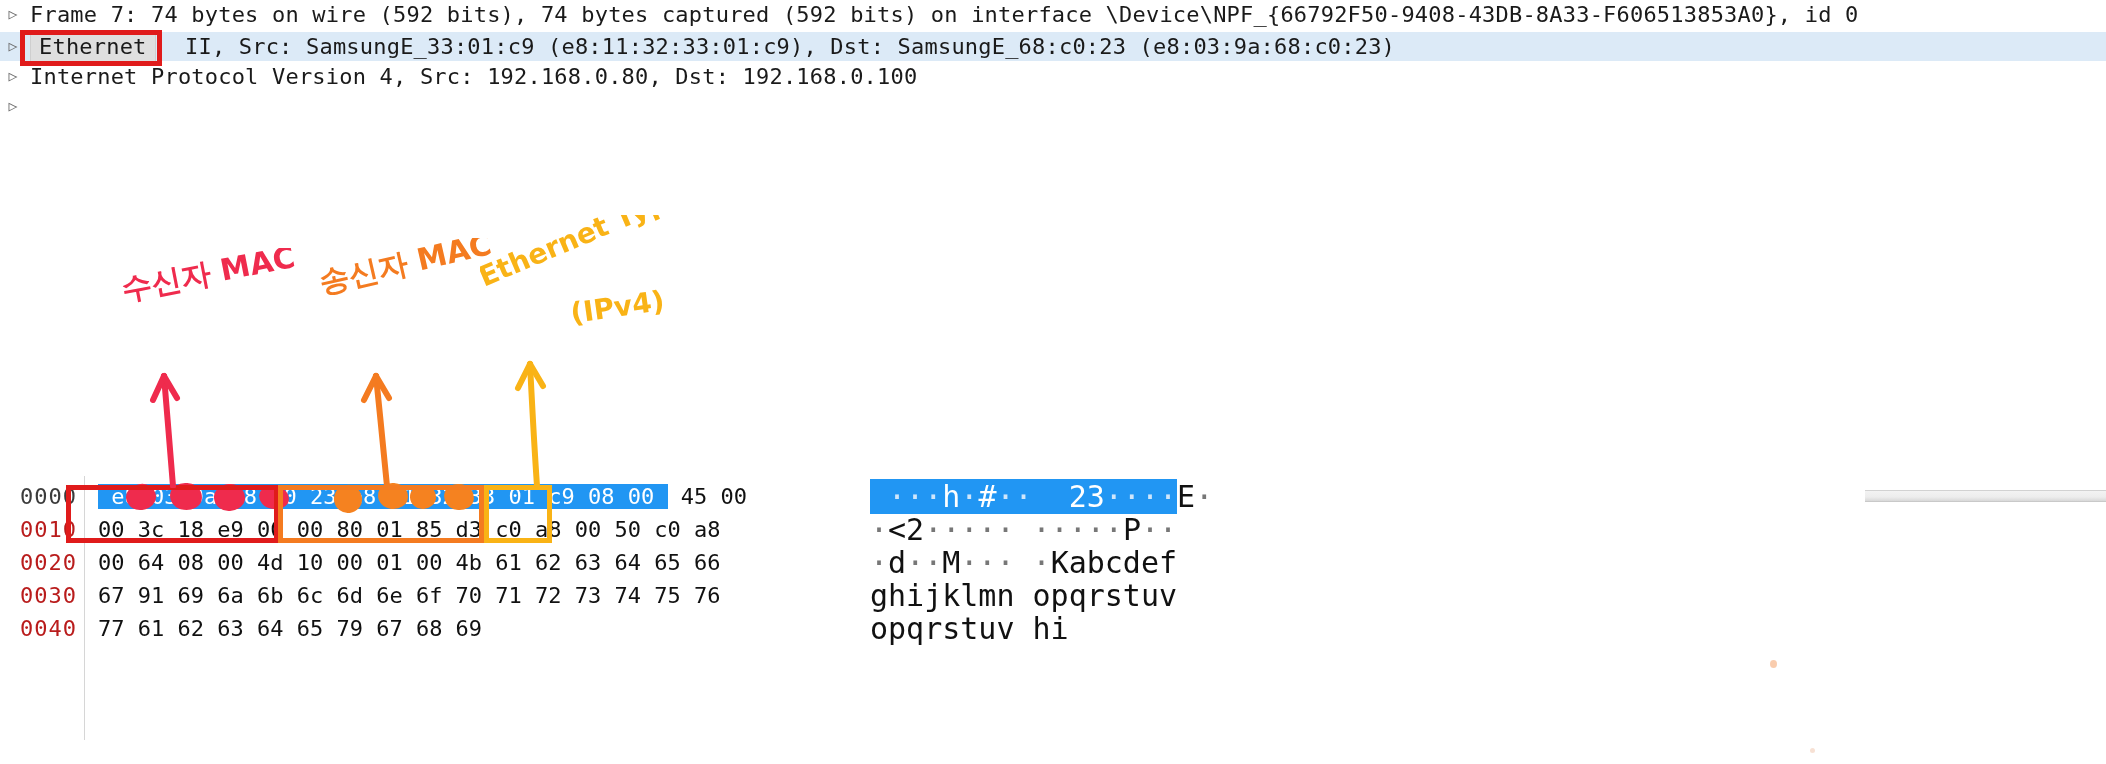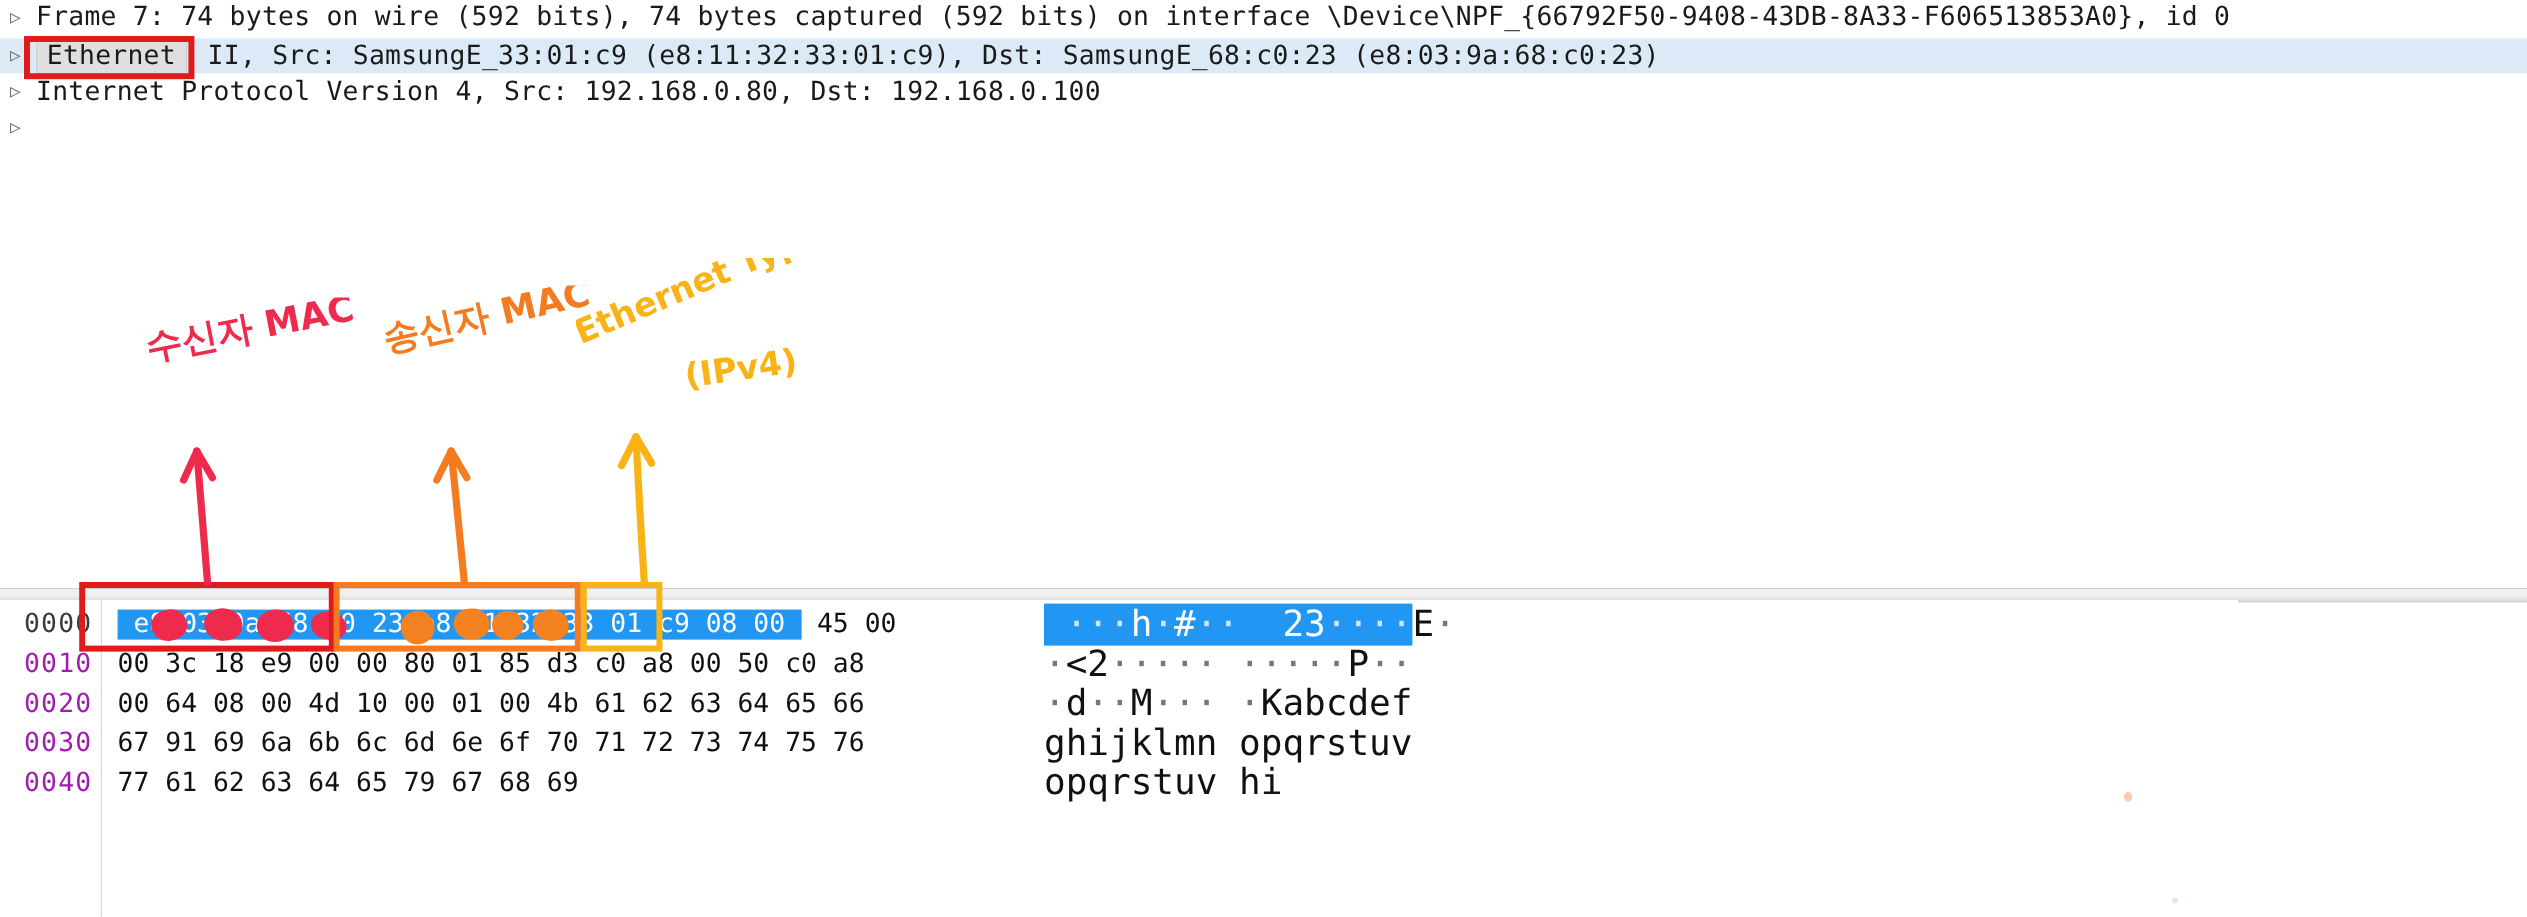--- a/index.html
+++ b/index.html
@@ -31,49 +31,49 @@
     font-size:15px;color:#6b6b6b;line-height:1;
   }
   .tree-label{padding-left:4px;}
   .tree-row.selected .tree-label{
     background:transparent;
   }
   .eth-chip{
     display:inline-block;
     background:#dfdfdf;
     padding:1px 8px 2px 8px;
-    margin-right:4px;
+    margin-right:16px;
     border:1px solid #cfcfcf;
     border-radius:1px;
   }
 
   
   #hex-top-rule{
     position:absolute;left:0;top:490px;width:2106px;height:10px;
     background:linear-gradient(to bottom,#f3f3f3 0%,#ededed 60%,#d8d8d8 100%);
     border-top:1px solid #d2d2d2;border-bottom:1px solid #c9c9c9;
   }
 
   
   #hex-pane{
-    position:absolute;left:0;top:500px;width:1865px;height:264px;
+    position:absolute;left:0;top:476px;width:1865px;height:264px;
     background:#ffffff;
   }
   #hex-left-gutter{
     position:absolute;left:0;top:0;width:84px;height:264px;
     background:#ffffff;border-right:1px solid #d6d6d6;
   }
   .hex-row{
     position:absolute;left:0;height:33px;
     display:flex;align-items:center;white-space:nowrap;
     font-size:22px;
   }
   .offset{
     position:absolute;left:20px;width:64px;
-    font-size:22px;color:#a21caf;letter-spacing:1px;
+    font-size:22px;color:#b91c1c;letter-spacing:1px;
   }
   .offset.first{color:#3b3b3b;}
   .bytes{
     position:absolute;left:98px;
     font-size:22px;color:#111111;letter-spacing:0px;
   }
   .ascii{
     position:absolute;left:870px;
     font-size:30px;color:#111111;letter-spacing:0px;
   }

